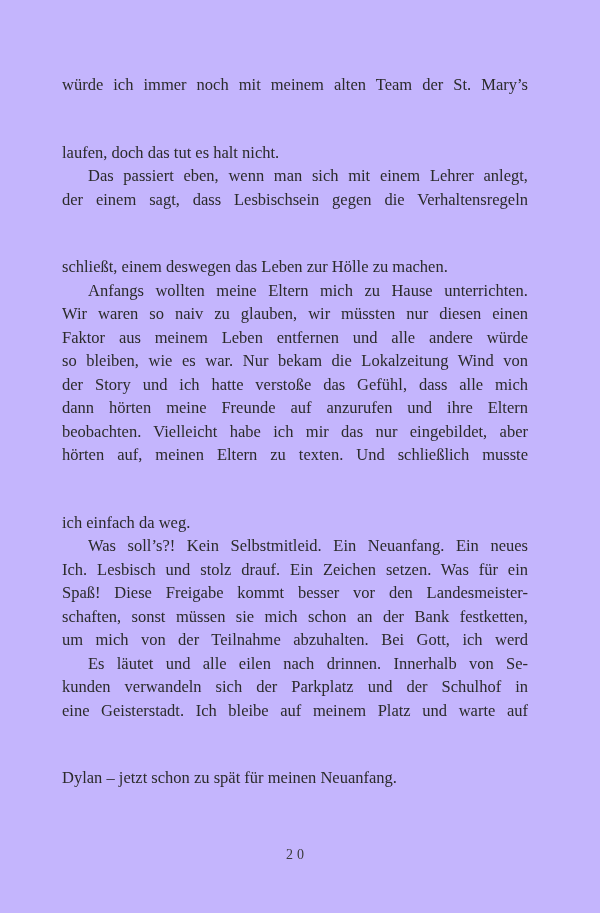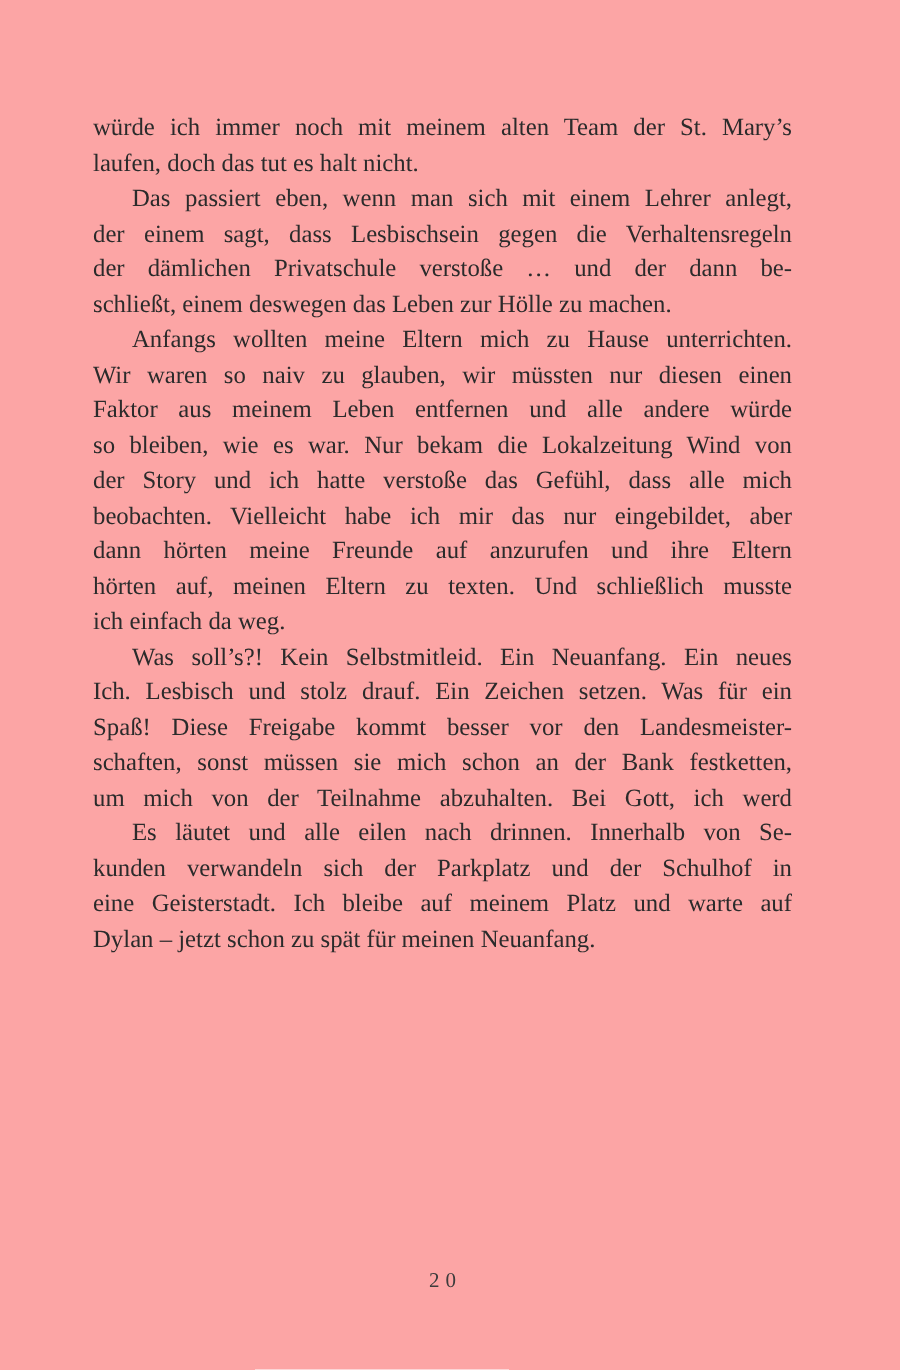--- a/index.html
+++ b/index.html
@@ -4,21 +4,21 @@
 <style>
   html, body {
     margin: 0;
     padding: 0;
     background: #fdfdfd;
   }
   .page {
     position: relative;
     width: 600px;
     height: 913px;
-    background: #fca5a5;
+    background: #c4b5fd;
     overflow: hidden;
     font-family: "Liberation Serif", "DejaVu Serif", serif;
   }
   .text-block {
     position: absolute;
     left: 62px;
     top: 73px;
     width: 466px;
     font-size: 16.5px;
     line-height: 23.5px;
@@ -27,20 +27,21 @@
   .paragraph { margin: 0; }
   .line {
     text-align: justify;
     text-align-last: justify;
     text-justify: inter-word;
     white-space: normal;
   }
   .line.last {
     text-align: left;
     text-align-last: left;
+    margin-top: 44px;
   }
   .line.indented {
     text-indent: 26px;
   }
   .page-number {
     position: absolute;
     top: 847px;
     left: 62px;
     width: 466px;
     text-align: center;
@@ -55,31 +56,30 @@
 
 <div class="page">
   <div class="text-block" id="text-block">
       <div class="paragraph">
         <div class="line">würde ich immer noch mit meinem alten Team der St. Mary’s</div>
         <div class="line last">laufen, doch das tut es halt nicht.</div>
       </div>
       <div class="paragraph">
         <div class="line indented">Das passiert eben, wenn man sich mit einem Lehrer anlegt,</div>
         <div class="line">der einem sagt, dass Lesbischsein gegen die Verhaltensregeln</div>
-        <div class="line">der dämlichen Privatschule verstoße … und der dann be-</div>
         <div class="line last">schließt, einem deswegen das Leben zur Hölle zu machen.</div>
       </div>
       <div class="paragraph">
         <div class="line indented">Anfangs wollten meine Eltern mich zu Hause unterrichten.</div>
         <div class="line">Wir waren so naiv zu glauben, wir müssten nur diesen einen</div>
         <div class="line">Faktor aus meinem Leben entfernen und alle andere würde</div>
         <div class="line">so bleiben, wie es war. Nur bekam die Lokalzeitung Wind von</div>
         <div class="line">der Story und ich hatte verstoße das Gefühl, dass alle mich</div>
+        <div class="line">dann hörten meine Freunde auf anzurufen und ihre Eltern</div>
         <div class="line">beobachten. Vielleicht habe ich mir das nur eingebildet, aber</div>
-        <div class="line">dann hörten meine Freunde auf anzurufen und ihre Eltern</div>
         <div class="line">hörten auf, meinen Eltern zu texten. Und schließlich musste</div>
         <div class="line last">ich einfach da weg.</div>
       </div>
       <div class="paragraph">
         <div class="line indented">Was soll’s?! Kein Selbstmitleid. Ein Neuanfang. Ein neues</div>
         <div class="line">Ich. Lesbisch und stolz drauf. Ein Zeichen setzen. Was für ein</div>
         <div class="line">Spaß! Diese Freigabe kommt besser vor den Landesmeister-</div>
         <div class="line">schaften, sonst müssen sie mich schon an der Bank festketten,</div>
         <div class="line">um mich von der Teilnahme abzuhalten. Bei Gott, ich werd</div>
       </div>

